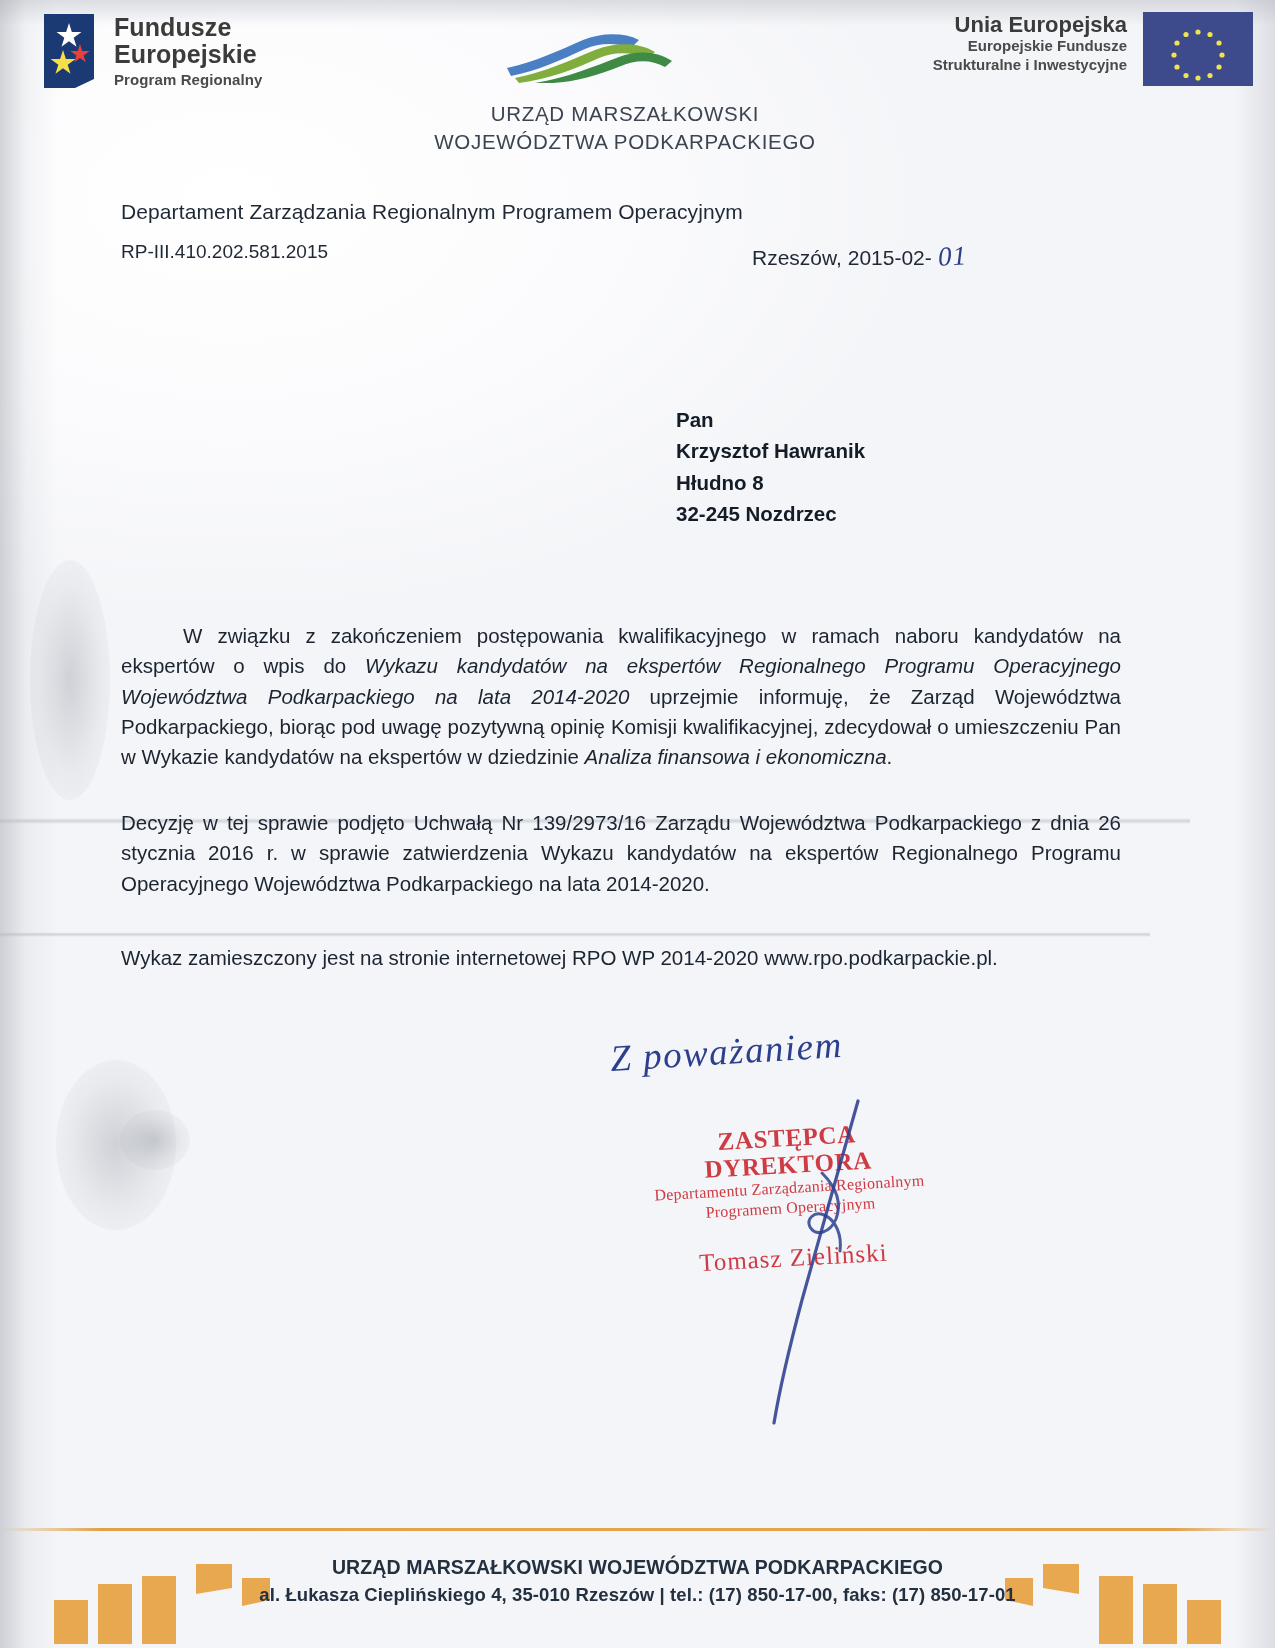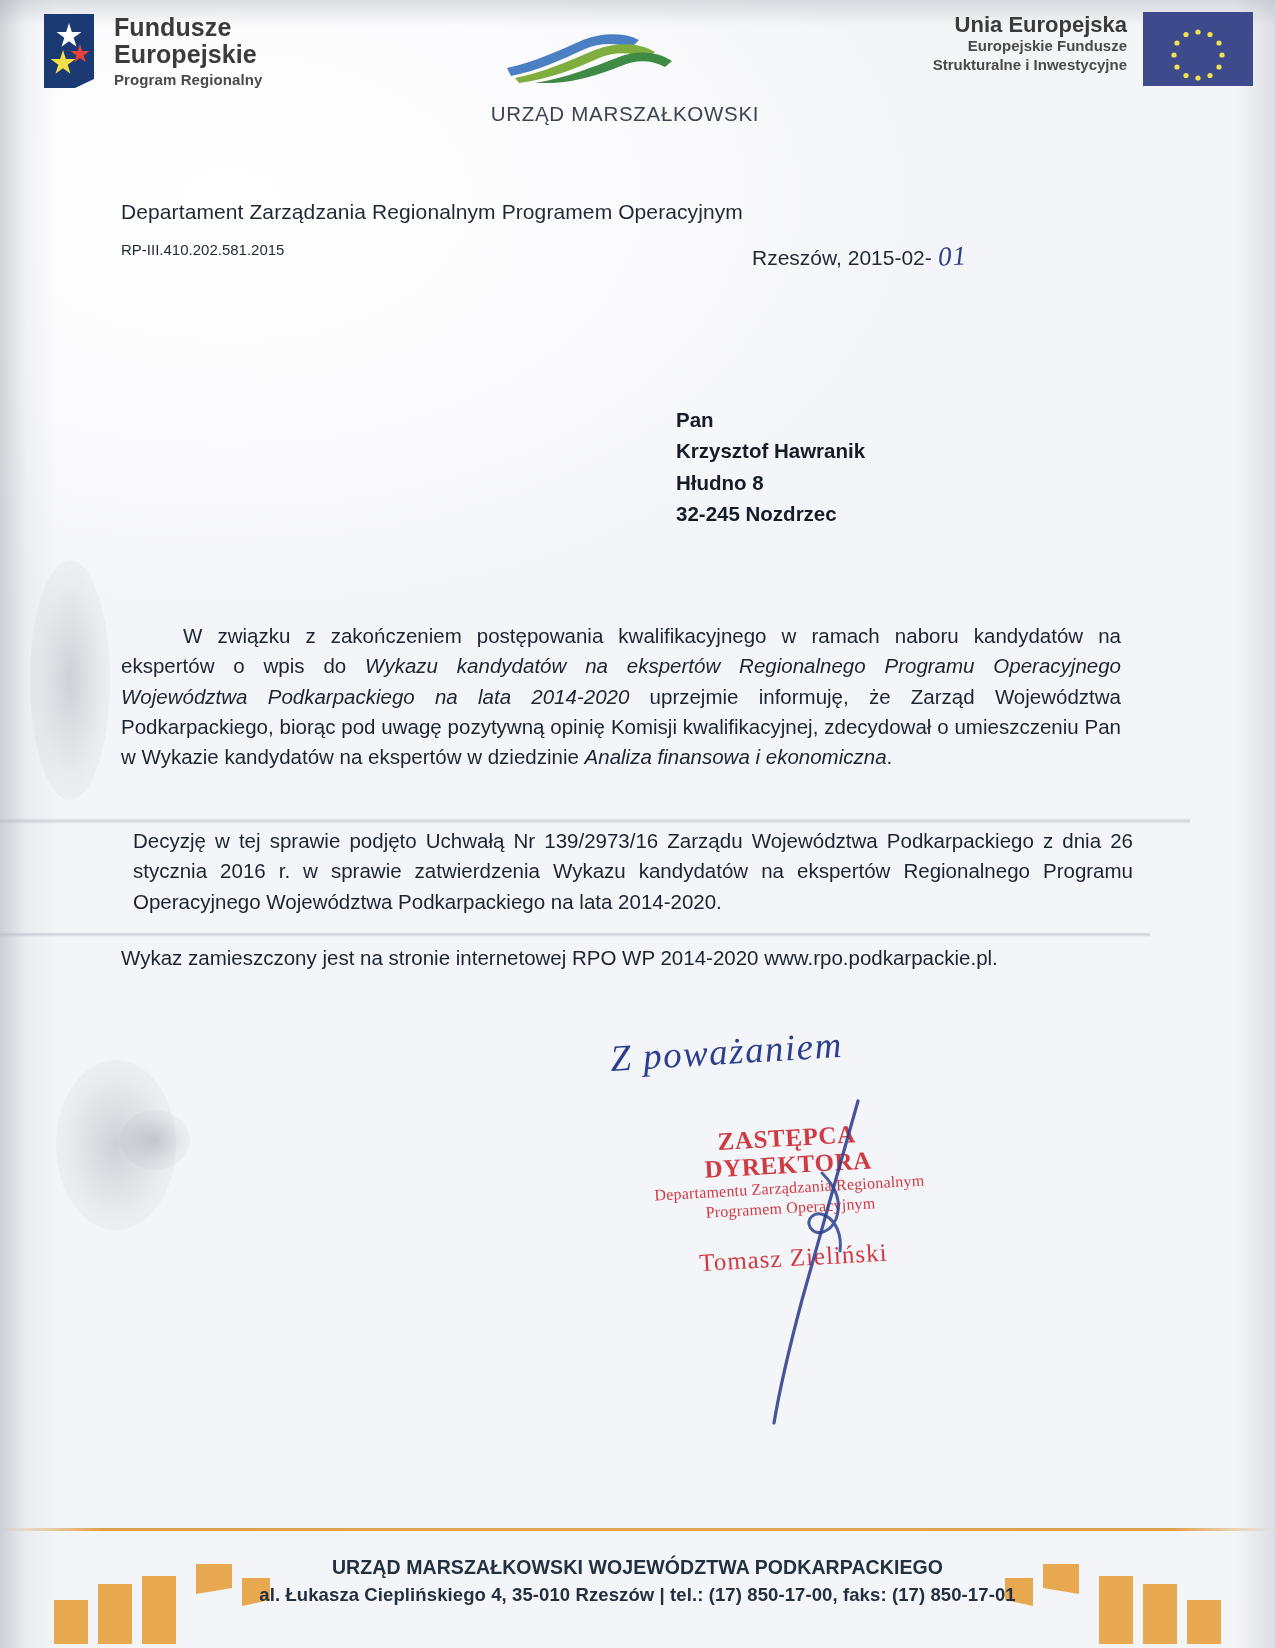--- a/index.html
+++ b/index.html
@@ -152,21 +152,21 @@
   .dept-line {
     position: absolute;
     left: 121px; top: 200px;
     font-size: 21px;
     color: #1f2835;
     letter-spacing: .1px;
   }
   .ref-number {
     position: absolute;
     left: 121px; top: 241px;
-    font-size: 15px;
+    font-size: 19px;
     color: #1f2835;
   }
   .place-date {
     position: absolute;
     left: 752px; top: 241px;
     font-size: 21px;
     color: #1f2835;
     white-space: nowrap;
   }
   .hand-date {
@@ -194,21 +194,21 @@
   .body-block {
     position: absolute;
     left: 121px;
     width: 1000px;
     font-size: 20.5px;
     line-height: 1.48;
     color: #1b2430;
     text-align: justify;
   }
   #para-main { top: 621px; }
-  #para-decision { top: 826px; margin-left: 12px; }
+  #para-decision { top: 808px; }
   #para-list { top: 943px; }
   .body-block p { margin: 0; }
   .body-block .ital { font-style: italic; }
   .indent { display: inline-block; width: 62px; }
 
   
   .handwritten-greeting {
     position: absolute;
     left: 610px; top: 1030px;
     font-family: "Liberation Serif", serif;
@@ -318,20 +318,21 @@
     <div class="pk-mark">
       <svg viewBox="0 0 175 55" width="175" height="55" aria-hidden="true">
         <path d="M2 40 C 30 34, 55 22, 78 12 C 96 5, 118 4, 134 12 L 126 20 C 110 14, 94 15, 80 21 C 56 32, 32 43, 6 48 Z" fill="#4b7fc4"></path>
         <path d="M10 50 C 40 44, 66 32, 90 22 C 110 14, 134 14, 150 24 L 142 31 C 126 23, 108 24, 94 30 C 70 41, 44 51, 14 55 Z" fill="#7fae3e"></path>
         <path d="M30 55 C 62 50, 90 38, 114 29 C 132 22, 152 23, 167 33 L 160 39 C 146 31, 130 32, 116 38 C 94 47, 70 54, 48 55 Z" fill="#3f8a45"></path>
       </svg>
     </div>
 
     <div class="um-title">
       <div>URZĄD MARSZAŁKOWSKI</div>
+      <div>WOJEWÓDZTWA PODKARPACKIEGO</div>
     </div>
 
     <div class="eu-logo">
       <div class="eu-text">
         <div class="eu-l1">Unia Europejska</div>
         <div class="eu-l2">Europejskie Fundusze</div>
         <div class="eu-l3">Strukturalne i Inwestycyjne</div>
       </div>
       <div class="eu-flag">
         <svg viewBox="0 0 110 74" width="110" height="74" aria-hidden="true">

